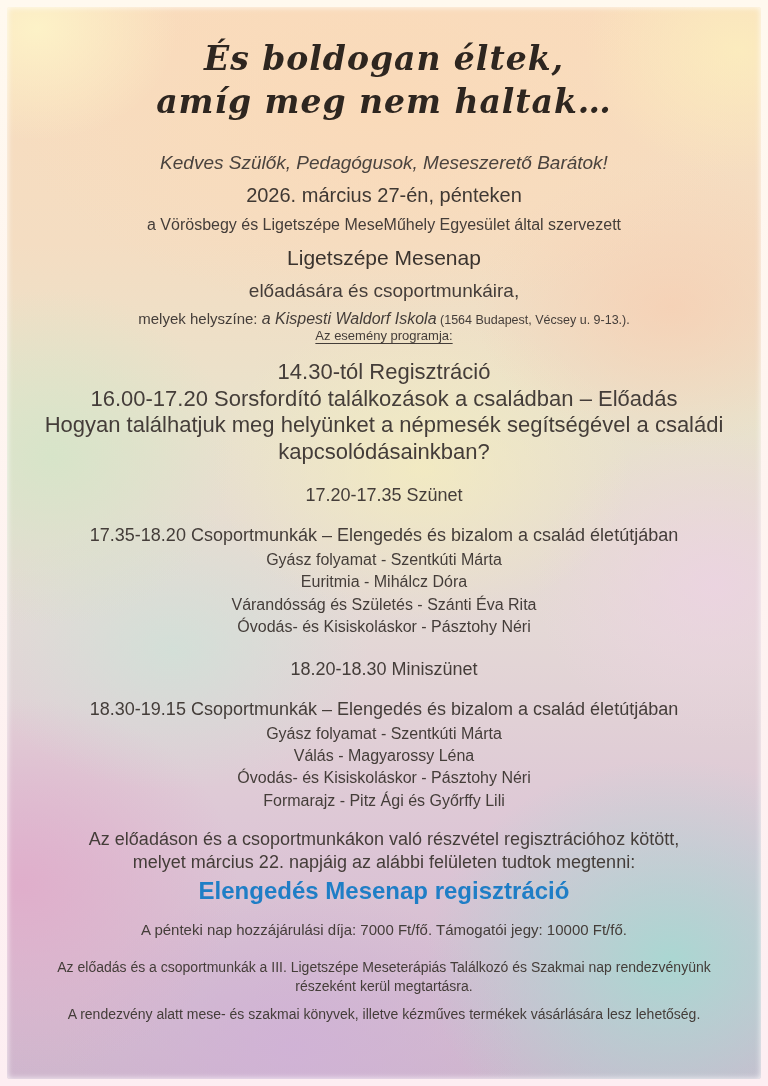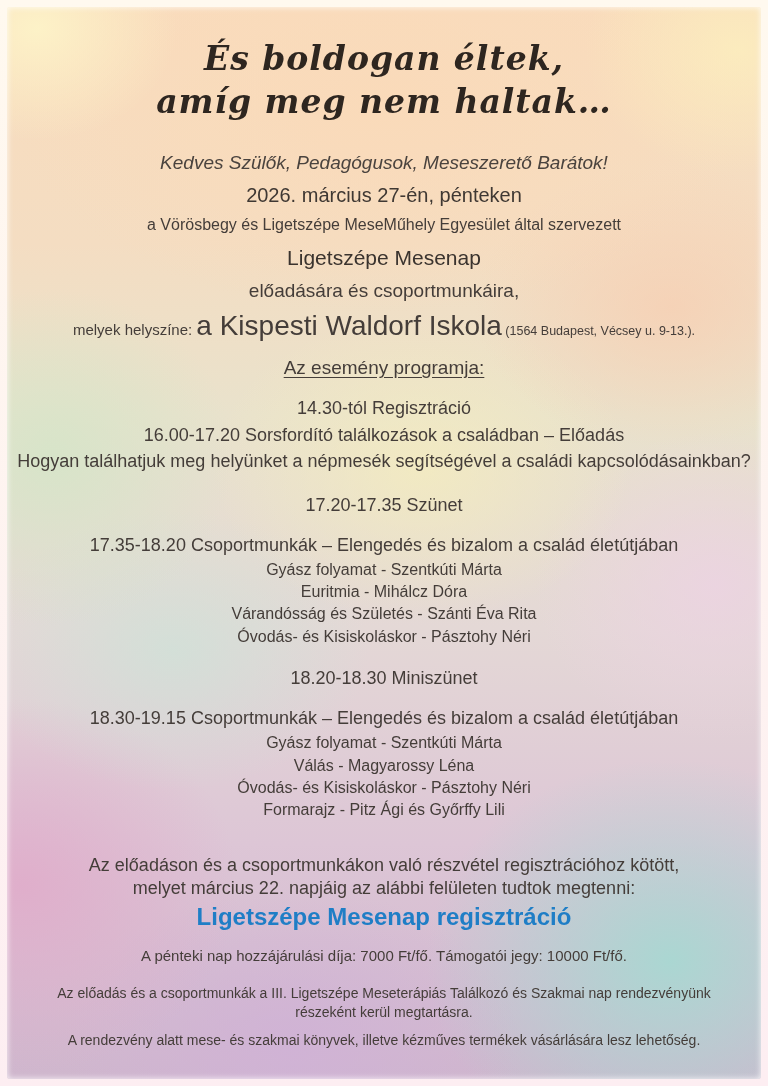--- a/index.html
+++ b/index.html
@@ -52,35 +52,34 @@
     font-size: 19px;
     margin-top: 29px;
     color: #4a433e;
   }
   .invite   { font-size: 18px; margin-top: 20px; }
   .date     { font-size: 20px; margin-top: 10px; color: #3f3833; }
   .organizer{ font-size: 16px; margin-top: 9px; }
   .event-name { font-size: 21px; margin-top: 12px; color: #3a332e; }
   .event-type { font-size: 19px; margin-top: 10px; }
   .venue    { font-size: 15px; margin-top: 8px; }
-  .venue .venue-name { font-size: 28px; }
+  .venue .venue-name { font-size: 16px; font-style: italic; }
   .venue .venue-address { font-size: 12.5px; }
   .program-heading {
-    font-size: 19px;
-    margin-top: 15px;
+    font-size: 13px;
     text-decoration: underline;
     text-underline-offset: 3px;
   }
-  .sched-main { font-size: 18px; line-height: 26.5px; }
+  .sched-main { font-size: 22px; line-height: 26.5px; }
   .sched-block1 { margin-top: 16px; }
   .sched-break  { font-size: 18px; margin-top: 20px; }
   .session-title { font-size: 18px; margin-top: 19px; }
   .session-item  { font-size: 16px; line-height: 22.4px; }
   .session-items { margin-top: 3px; }
-  .reg-block { margin-top: 32px; font-size: 18px; line-height: 23px; }
+  .reg-block { margin-top: 16px; font-size: 18px; line-height: 23px; }
   .reg-link {
     display: inline-block;
     font-size: 24px;
     font-weight: 600;
     margin-top: 5px;
     text-decoration: none;
     cursor: pointer;
   }
   .fees  { font-size: 15px; margin-top: 16px; }
   .note  { font-size: 14px; line-height: 19px; margin-top: 20px; padding: 0 40px; }
@@ -140,21 +139,21 @@
         <div class="session-item">Gyász folyamat - Szentkúti Márta</div>
         <div class="session-item">Válás - Magyarossy Léna</div>
         <div class="session-item">Óvodás- és Kisiskoláskor - Pásztohy Néri</div>
         <div class="session-item">Formarajz - Pitz Ági és Győrffy Lili</div>
       </div>
     </div>
 
     <div class="reg-block">
       <div>Az előadáson és a csoportmunkákon való részvétel regisztrációhoz kötött,</div>
       <div>melyet március 22. napjáig az alábbi felületen tudtok megtenni:</div>
-      <a class="reg-link" href="#" style="color: rgb(31, 126, 198);">Ligetszépe Mesenap regisztráció</a>
+      <a class="reg-link" href="#" style="color: rgb(31, 126, 198);">Elengedés Mesenap regisztráció</a>
     </div>
 
     <div class="fees">A pénteki nap hozzájárulási díja: 7000 Ft/fő. Támogatói jegy: 10000 Ft/fő.</div>
 
     <div class="note">Az előadás és a csoportmunkák a III. Ligetszépe Meseterápiás Találkozó és Szakmai nap rendezvényünk részeként kerül megtartásra.</div>
 
     <div class="note note2">A rendezvény alatt mese- és szakmai könyvek, illetve kézműves termékek vásárlására lesz lehetőség.</div>
 
   </div>
 </div>

